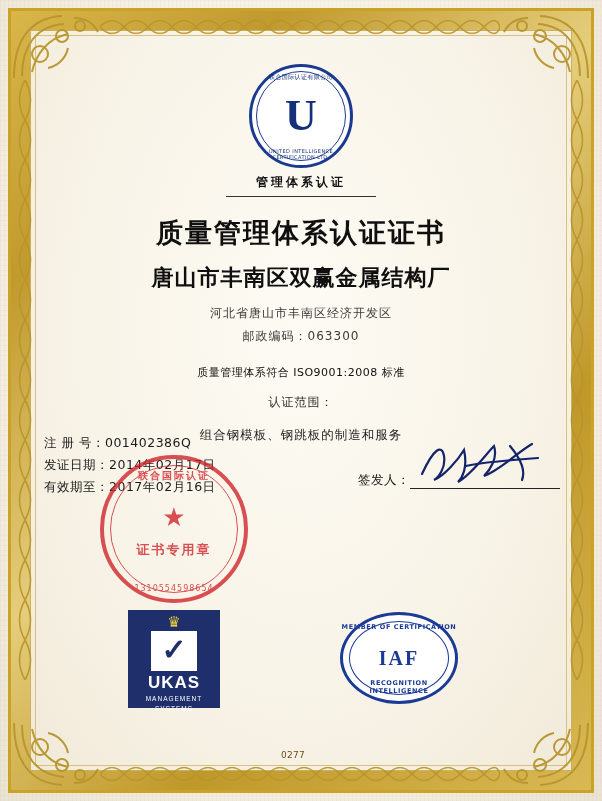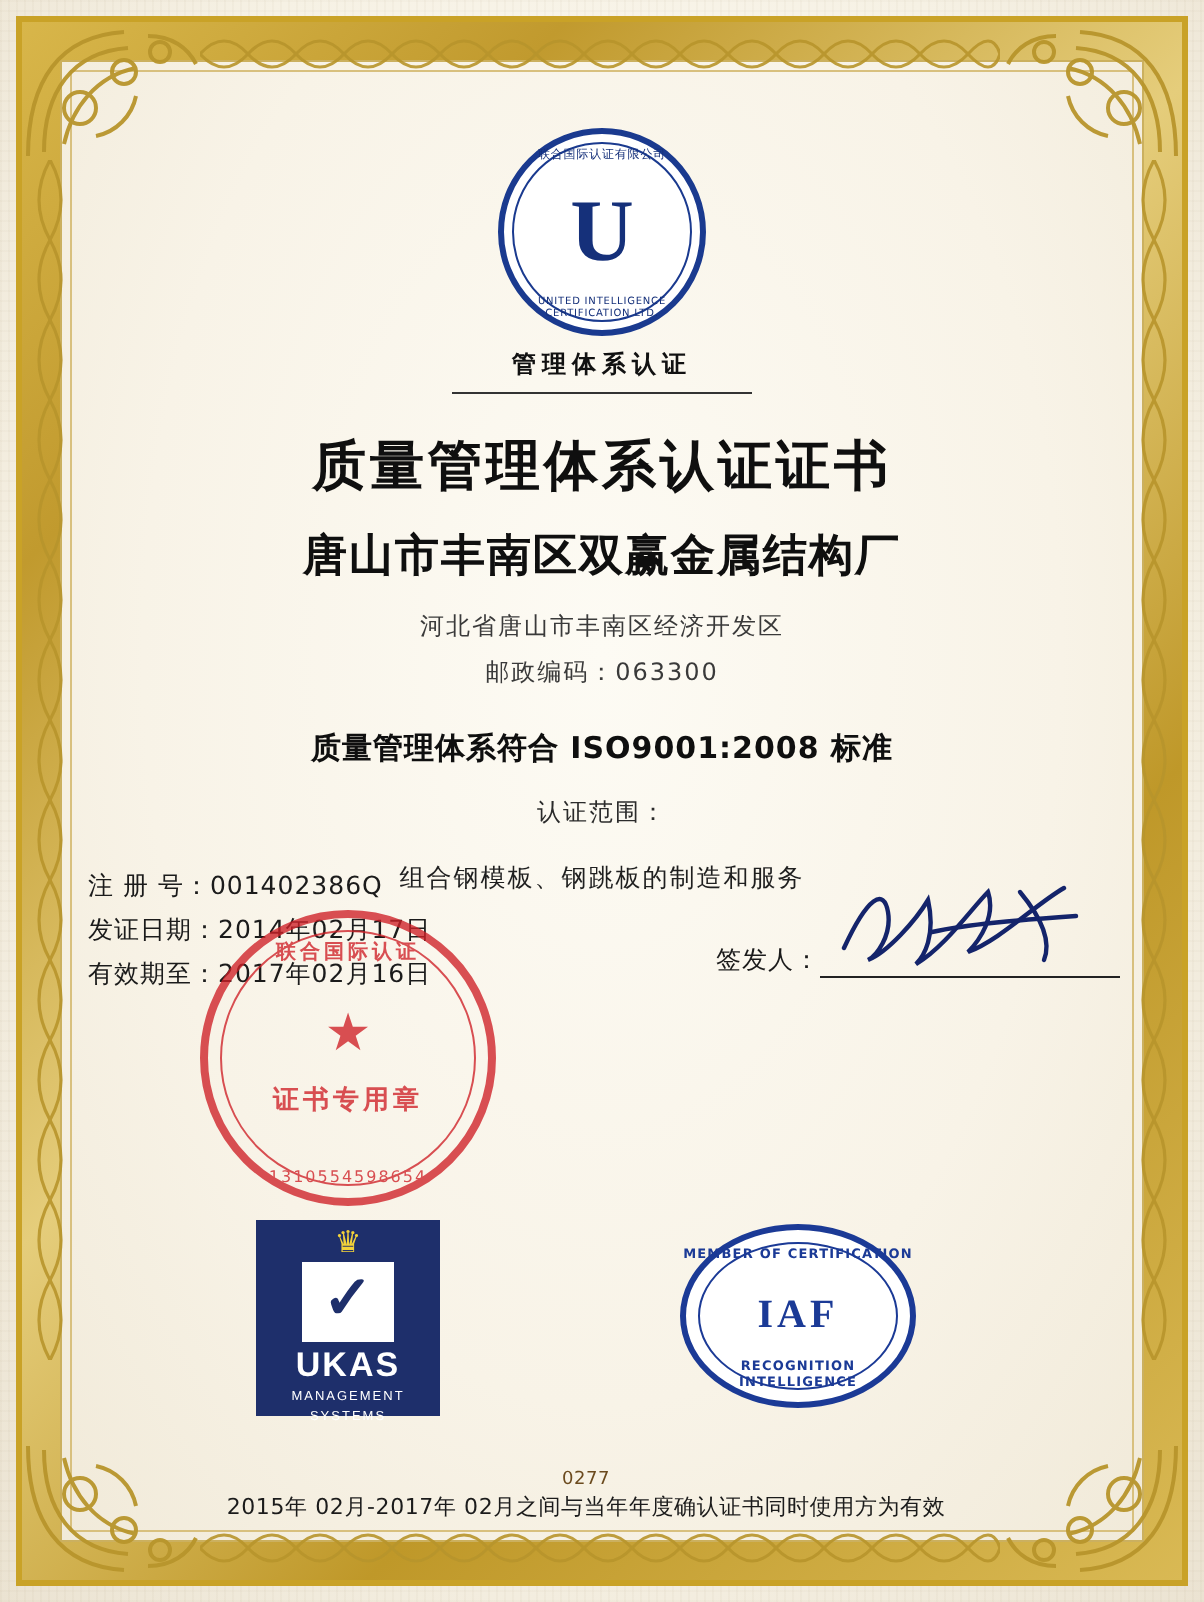--- a/index.html
+++ b/index.html
@@ -145,22 +145,22 @@
     letter-spacing:1px;
   }
   .postcode{
     margin-top:6px;
     font-size:12px;
     color:#3a3a3a;
     letter-spacing:1px;
   }
   .standard{
     margin-top:20px;
-    font-size:15px;
-    font-weight:bold;
+    font-size:11px;
+    font-weight:normal;
     letter-spacing:.5px;
     color:#0f0f0f;
   }
   .scope-label{
     margin-top:14px;
     font-size:12px;
     color:#2b2b2b;
     letter-spacing:1px;
   }
   .scope-value{
@@ -512,16 +512,15 @@
       <div class="ell"></div>
       <div class="ell2"></div>
       <div class="arc-t">MEMBER OF CERTIFICATION</div>
       <div class="lbl">IAF</div>
       <div class="arc-b">RECOGNITION INTELLIGENCE</div>
     </div>
   </div>
 
   <div class="validity">
     <span class="serial">0277</span>
-    <span>2015年 02月-2017年 02月之间与当年年度确认证书同时使用方为有效</span>
   </div>
 
 </div>
 
 </body></html>

